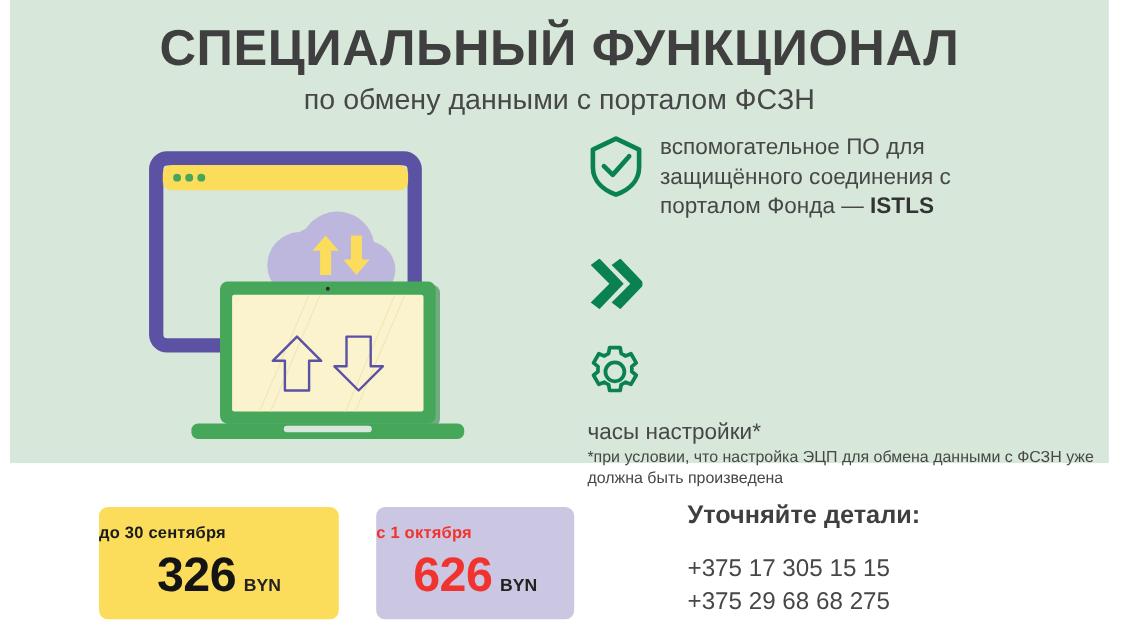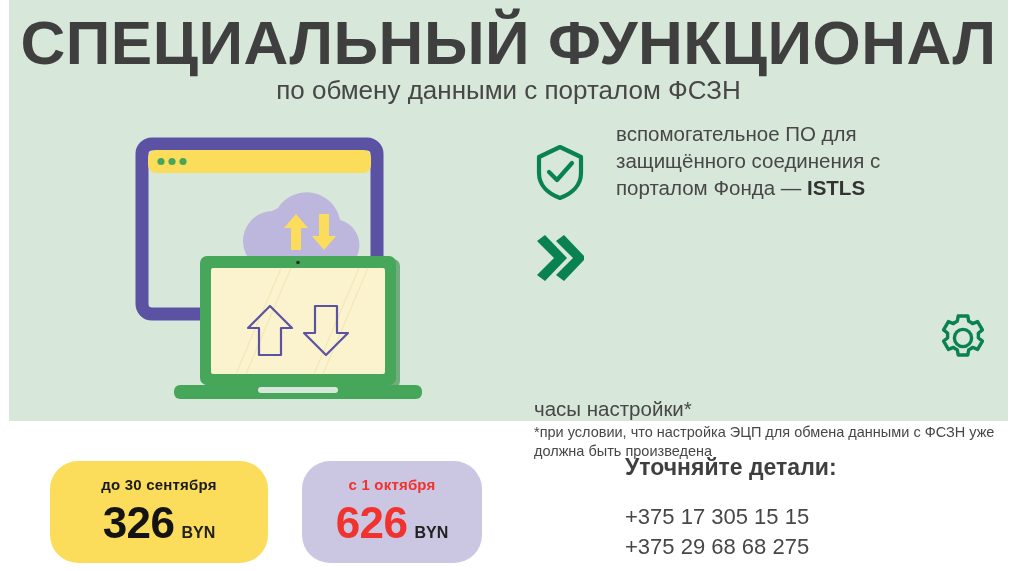--- a/index.html
+++ b/index.html
@@ -37,21 +37,21 @@
   .title-block {
     position: absolute;
     left: 9px;
     top: 16px;
     width: 999px;
     text-align: center;
   }
   .main-title {
     margin: 0;
     font-family: "Liberation Sans", sans-serif;
-    font-size: 62px;
+    font-size: 46px;
     line-height: 54px;
     font-weight: bold;
     letter-spacing: 0.5px;
     color: #3f3f3f;
     white-space: nowrap;
   }
   .sub-title {
     margin: 4px 0 0 0;
     font-family: "Liberation Sans", sans-serif;
     font-size: 26px;
@@ -73,23 +73,22 @@
 
   
   .features {
     position: absolute;
     left: 534px;
     top: 120px;
     width: 470px;
   }
   .feature-row {
     display: flex;
-    align-items: flex-end;
+    align-items: flex-start;
     margin-bottom: 26px;
-    gap: 16px;
   }
   .feature-icon {
     flex: 0 0 66px;
     width: 66px;
     display: flex;
     align-items: flex-start;
     justify-content: flex-start;
     padding-top: 2px;
   }
   .feature-icon svg { display: block; }
@@ -113,23 +112,23 @@
   }
 
   
   .row-shield { margin-bottom: 32px; }
   .row-chevron { margin-bottom: 30px; }
   .row-gear { margin-bottom: 11px; flex-direction: column; }
 
   
   .price-card {
     position: absolute;
-    border-radius: 28px;
-    text-align: center;
+    border-radius: 8px;
     box-sizing: border-box;
+    margin-left: 40px;
   }
   .card-yellow {
     left: 50px;
     top: 461px;
     width: 218px;
     height: 102px;
     background: #fbdd5b;
   }
   .card-lavender {
     left: 302px;

